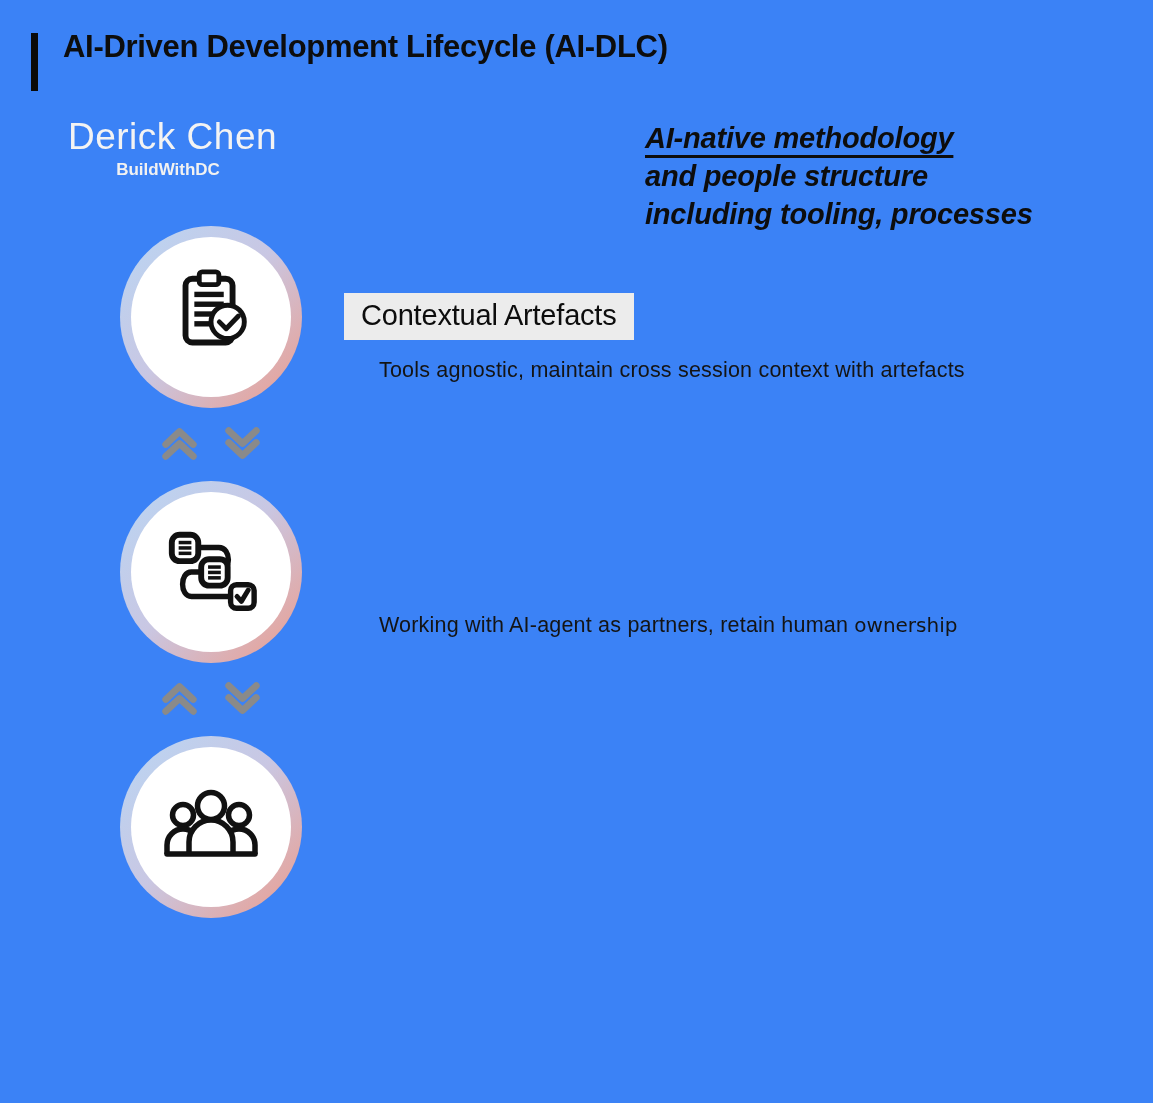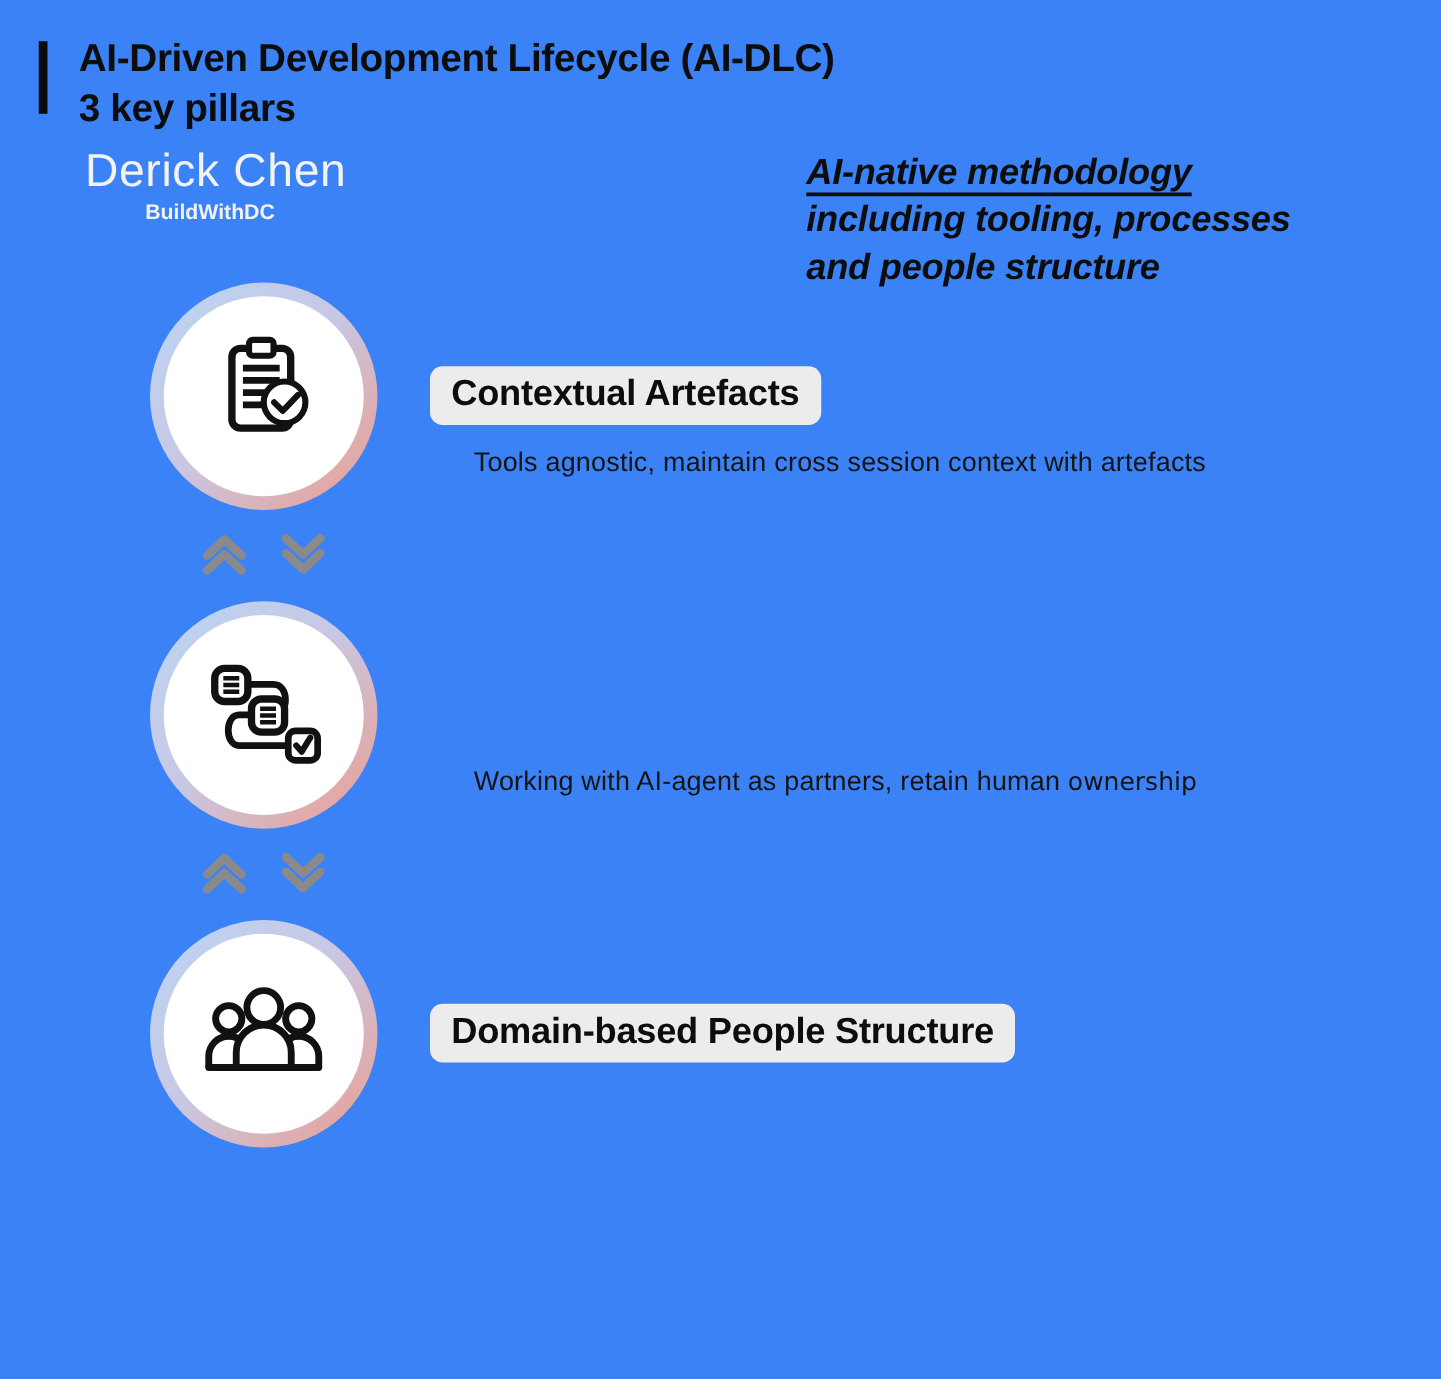--- a/index.html
+++ b/index.html
@@ -106,25 +106,24 @@
   .chevrons-2 { top: 682px; }
 
   
   .pillar-heading {
     position: absolute;
     left: 344px;
     display: inline-block;
     background: #ececec;
     padding: 6px 17px 8px 17px;
     font-size: 29px;
-    font-weight: 700;
+    font-weight: 400;
     letter-spacing: -0.2px;
     color: #0d0d0d;
     white-space: nowrap;
-    border-radius: 10px;
   }
   .heading-1 { top: 293px; }
   .heading-2 { top: 548px; }
   .heading-3 { top: 803px; }
 
   .pillar-description {
     position: absolute;
     left: 379px;
     font-size: 21.5px;
     font-weight: 400;
@@ -138,32 +137,31 @@
   .alt-font { font-family: "DejaVu Sans", sans-serif; font-size: 20px; letter-spacing: 0; }
 </style>
 </head>
 <body>
 
 <div class="canvas">
 
   <div class="accent-bar"></div>
   <div class="page-title">
     <div>AI-Driven Development Lifecycle (AI-DLC)</div>
-    <div>3 key pillars</div>
   </div>
 
   <div class="watermark">
     <div class="watermark-name">Derick Chen</div>
     <div class="watermark-handle">BuildWithDC</div>
   </div>
 
   <div class="methodology-note">
     <div class="underlined">AI-native methodology</div>
+    <div>and people structure</div>
     <div>including tooling, processes</div>
-    <div>and people structure</div>
   </div>
 
   <div class="ring ring-1">
     <div class="ring-inner">
       <span>
         <svg width="98" height="98" viewBox="0 0 100 100" fill="none">
           <rect x="24" y="13" width="48" height="65" rx="7" stroke="#111" stroke-width="6"></rect>
           <rect x="38" y="6" width="20" height="13" rx="3" fill="#fff" stroke="#111" stroke-width="5"></rect>
           <line x1="33" y1="29" x2="63" y2="29" stroke="#111" stroke-width="5.5"></line>
           <line x1="33" y1="39" x2="63" y2="39" stroke="#111" stroke-width="5.5"></line>
@@ -243,15 +241,14 @@
   </div>
 
   <div class="pillar-heading heading-1">Contextual Artefacts</div>
   <div class="pillar-description desc-1">Tools agnostic, maintain cross session context with artefacts</div>
 
   <div class="pillar-description desc-2">
     <span>Working with AI-agent as partners, retain human</span>
     <span class="alt-font">ownership</span>
   </div>
 
-  <div class="pillar-heading heading-3">Domain-based People Structure</div>
 
 </div>
 
 </body></html>

